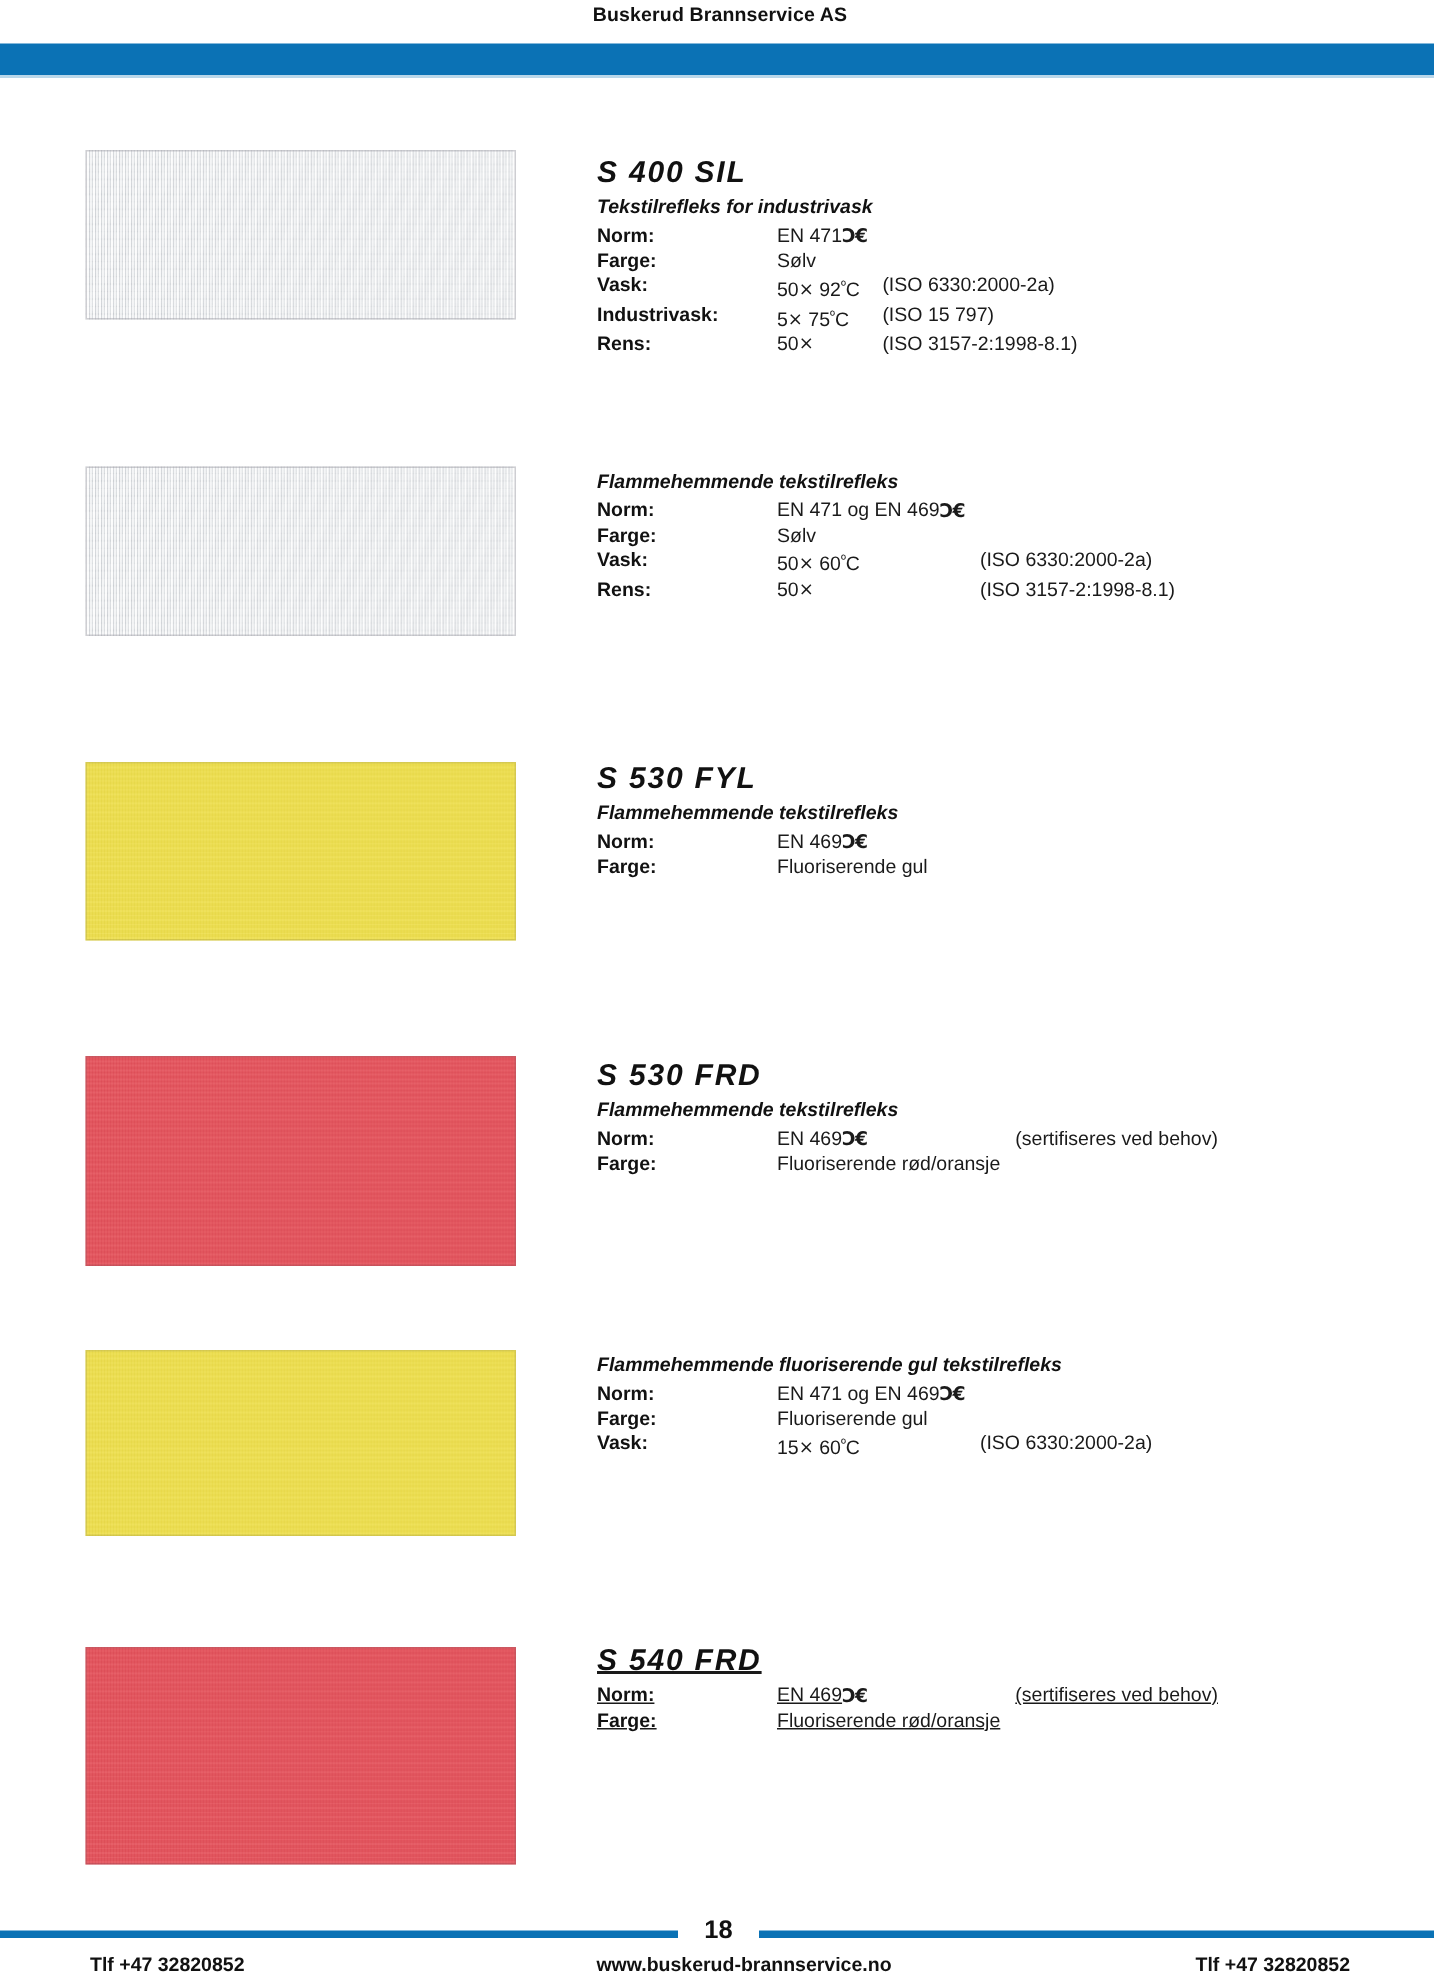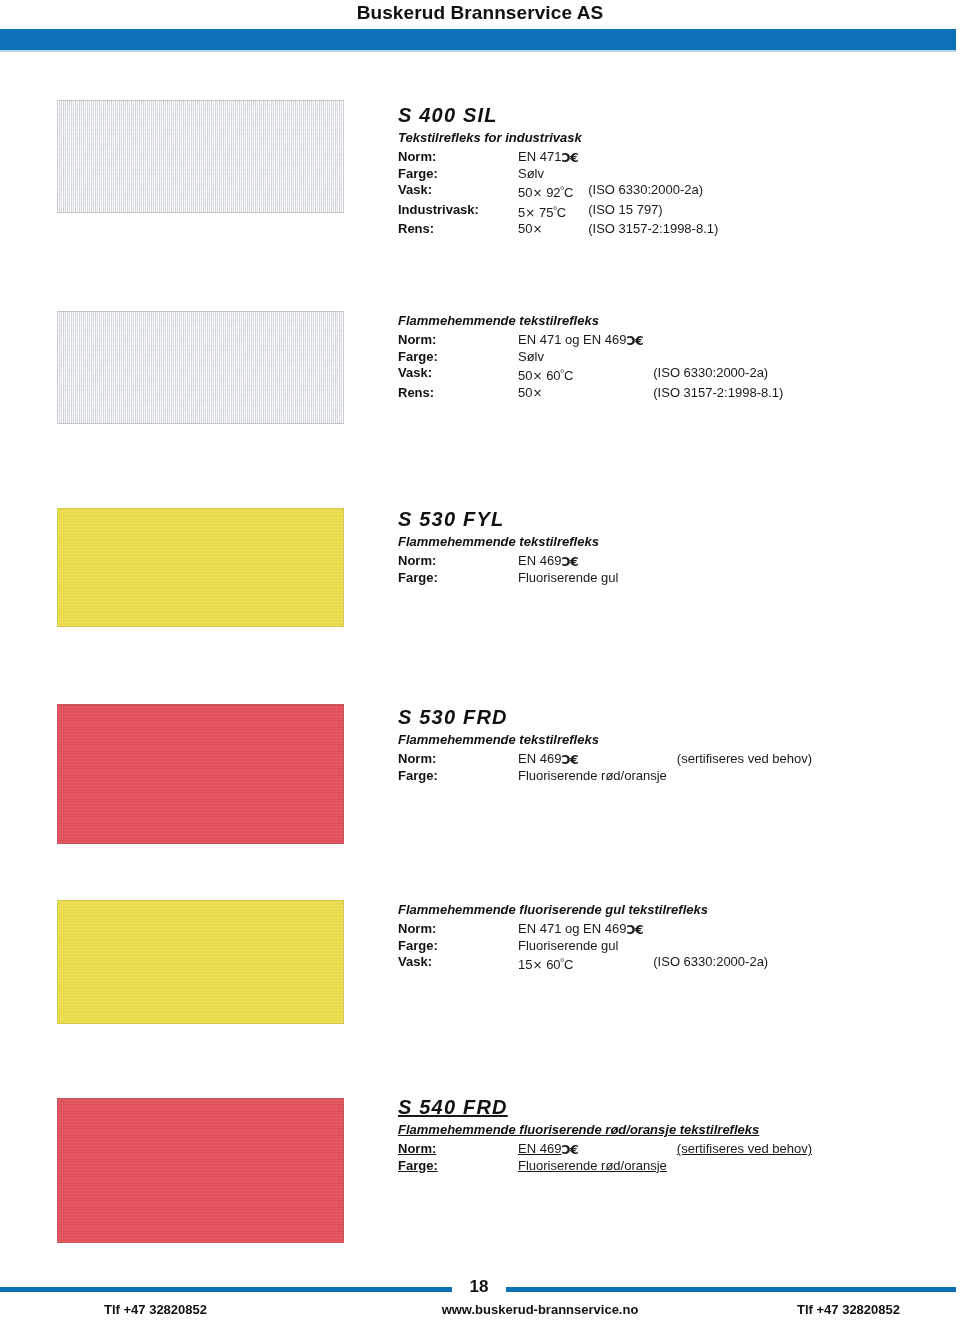--- a/index.html
+++ b/index.html
@@ -10,21 +10,21 @@
     color:#1a1a1a;
     position:relative;
     overflow:hidden;
     -webkit-font-smoothing:antialiased;
   }
 
   
   #header-title{
     position:absolute;left:0;top:2px;width:960px;
     text-align:center;
-    font-size:19px;font-weight:700;letter-spacing:.1px;
+    font-size:13px;font-weight:700;letter-spacing:.1px;
     color:#111;
   }
   #header-rule{
     position:absolute;left:0;top:29px;width:956px;height:21px;
     background:#0b72b5;
   }
   #header-rule-shadow{
     position:absolute;left:0;top:50px;width:956px;height:2px;
     background:#7fb6d8;opacity:.55;
   }
@@ -139,21 +139,20 @@
   }
   #page-number{
     position:absolute;left:452px;top:1277px;width:54px;
     text-align:center;
     font-size:17px;font-weight:700;color:#111;
   }
   .footer-text{
     position:absolute;top:1302px;
     font-size:13px;font-weight:700;color:#111;
     white-space:nowrap;
-    margin-left:44px;
   }
   #footer-tel-left{left:60px;}
   #footer-web{left:16px;width:960px;text-align:center;font-weight:700;}
   #footer-tel-right{right:60px;}
 </style>
 </head>
 <body>
 
 <div id="header-title">Buskerud Brannservice AS</div>
 <div id="header-rule"></div>
@@ -290,21 +289,20 @@
               <td class="spec-note">(ISO 6330:2000-2a)</td>
             </tr>
           </tbody>
         </table>
       </div>
     </div>
     <div class="product">
       <div class="swatch red" style="left: 57px; top: 1098px; width: 287px; height: 145px;"></div>
       <div class="info" style="top: 1096px; text-decoration: underline;">
         <div class="prod-code">S 540 FRD</div>
-        <div class="prod-sub">Flammehemmende fluoriserende rød/oransje tekstilrefleks</div>
         <table class="spec-table">
           <tbody>
             <tr>
               <td class="spec-label">Norm:</td>
               <td class="spec-value"><span>EN 469</span><span class="ce"> Ɔ€</span></td>
               <td class="spec-note">(sertifiseres ved behov)</td>
             </tr>
             <tr>
               <td class="spec-label">Farge:</td>
               <td class="spec-value"><span>Fluoriserende rød/oransje</span></td>

